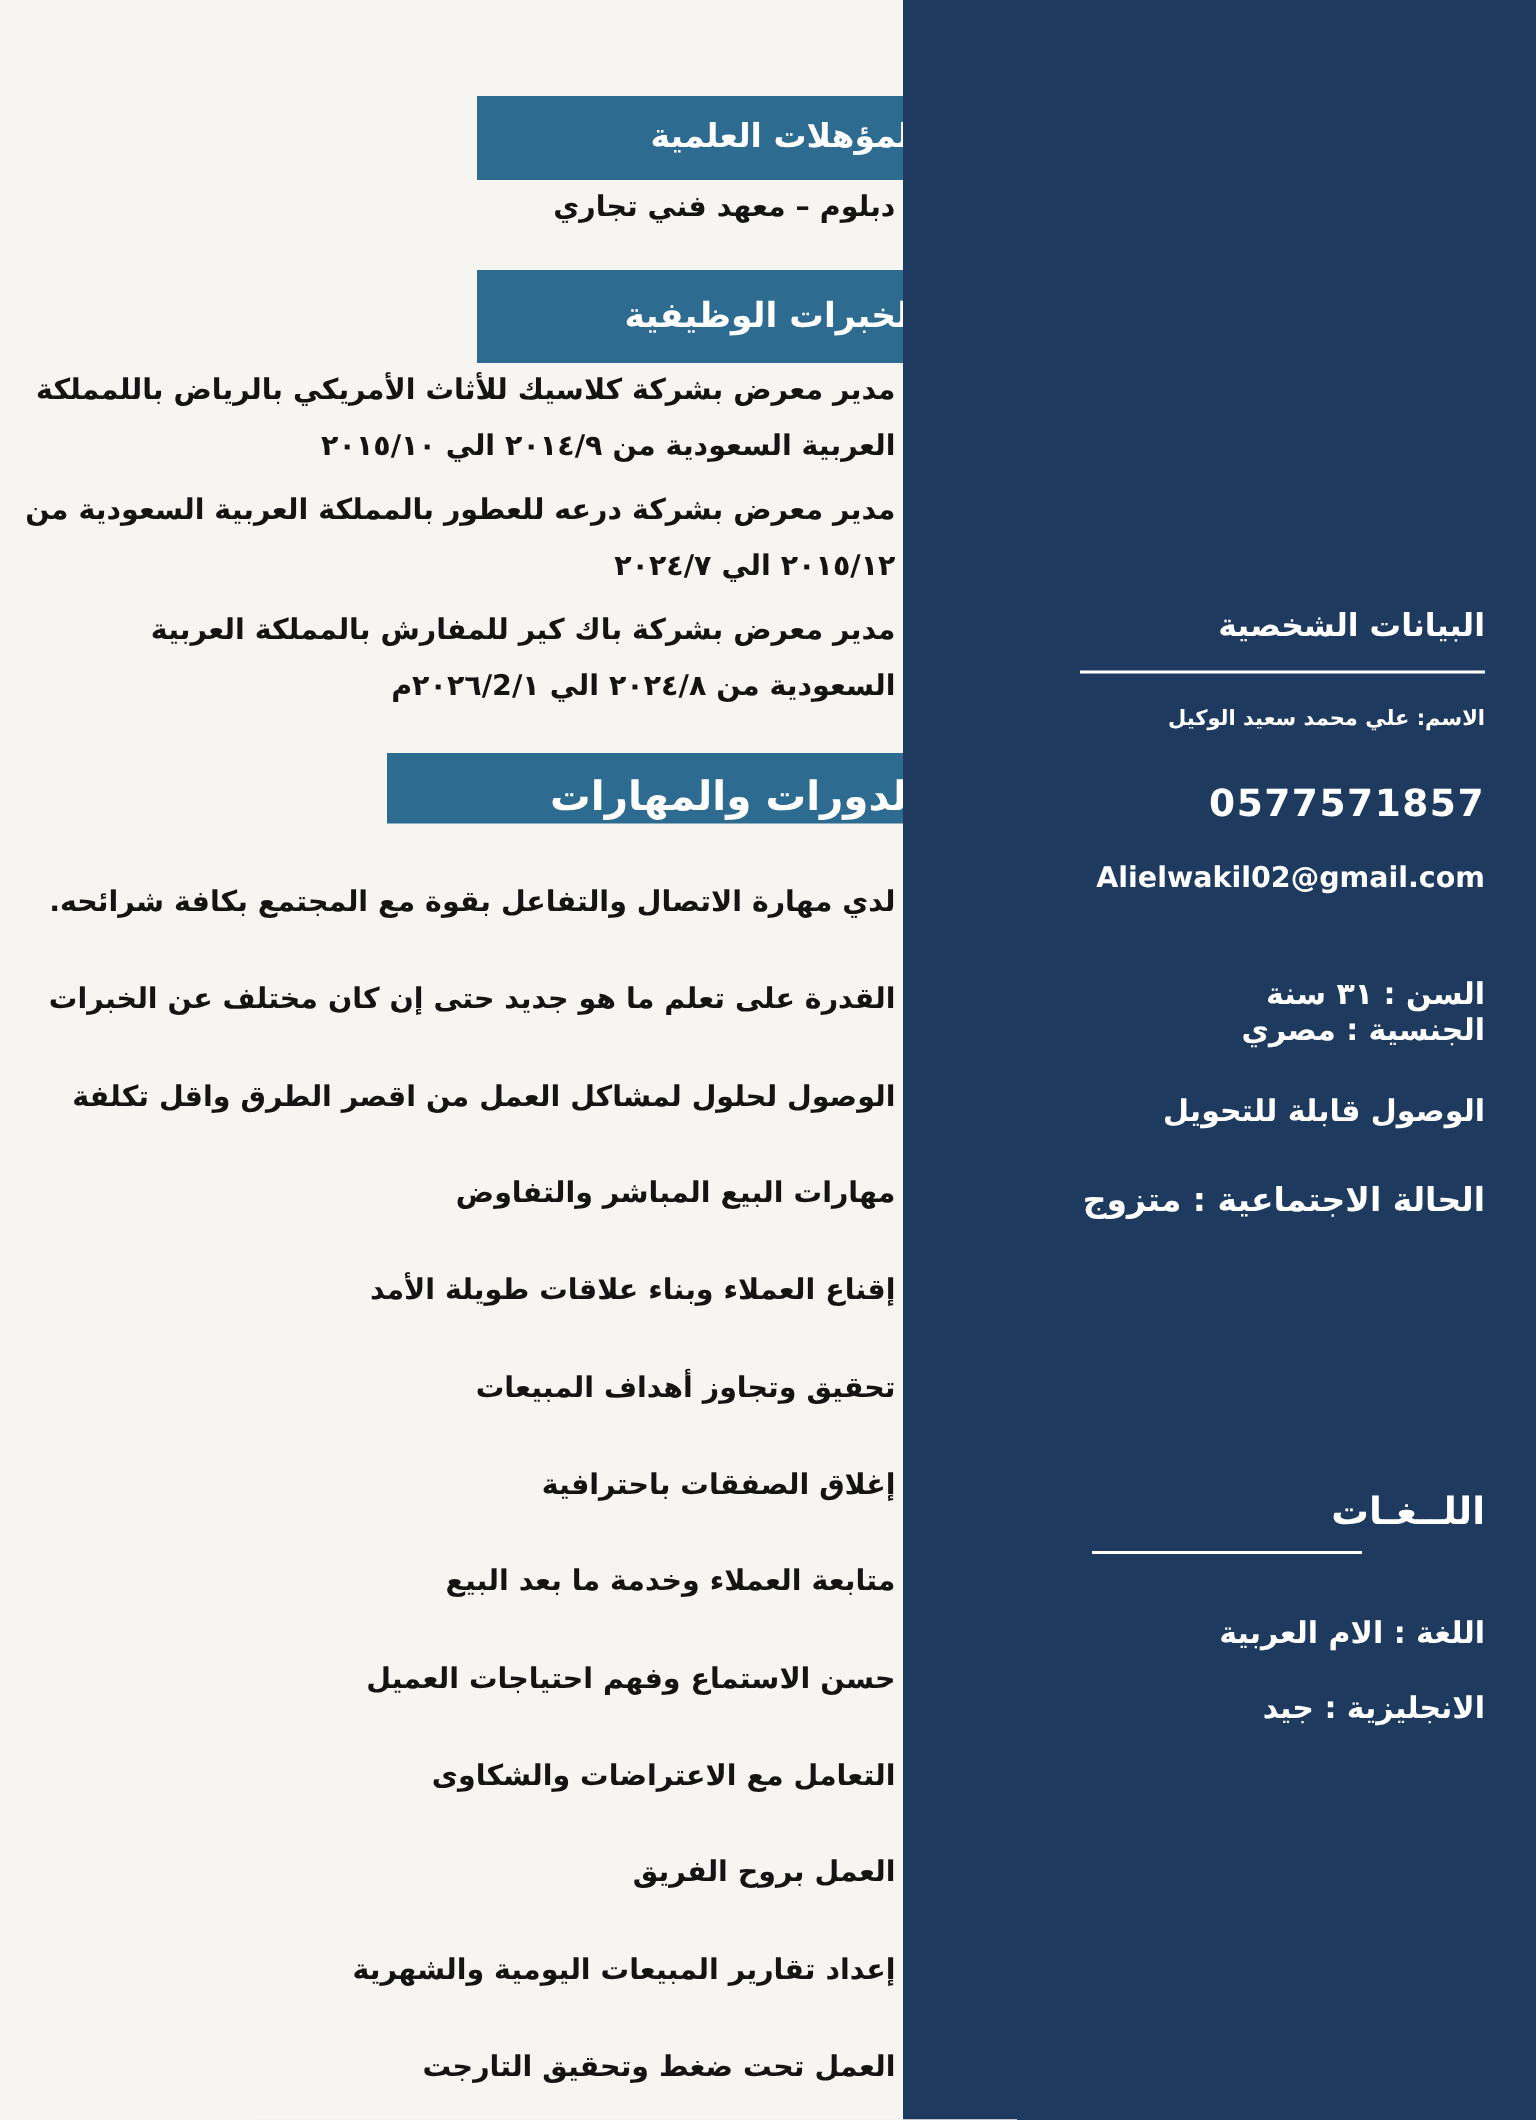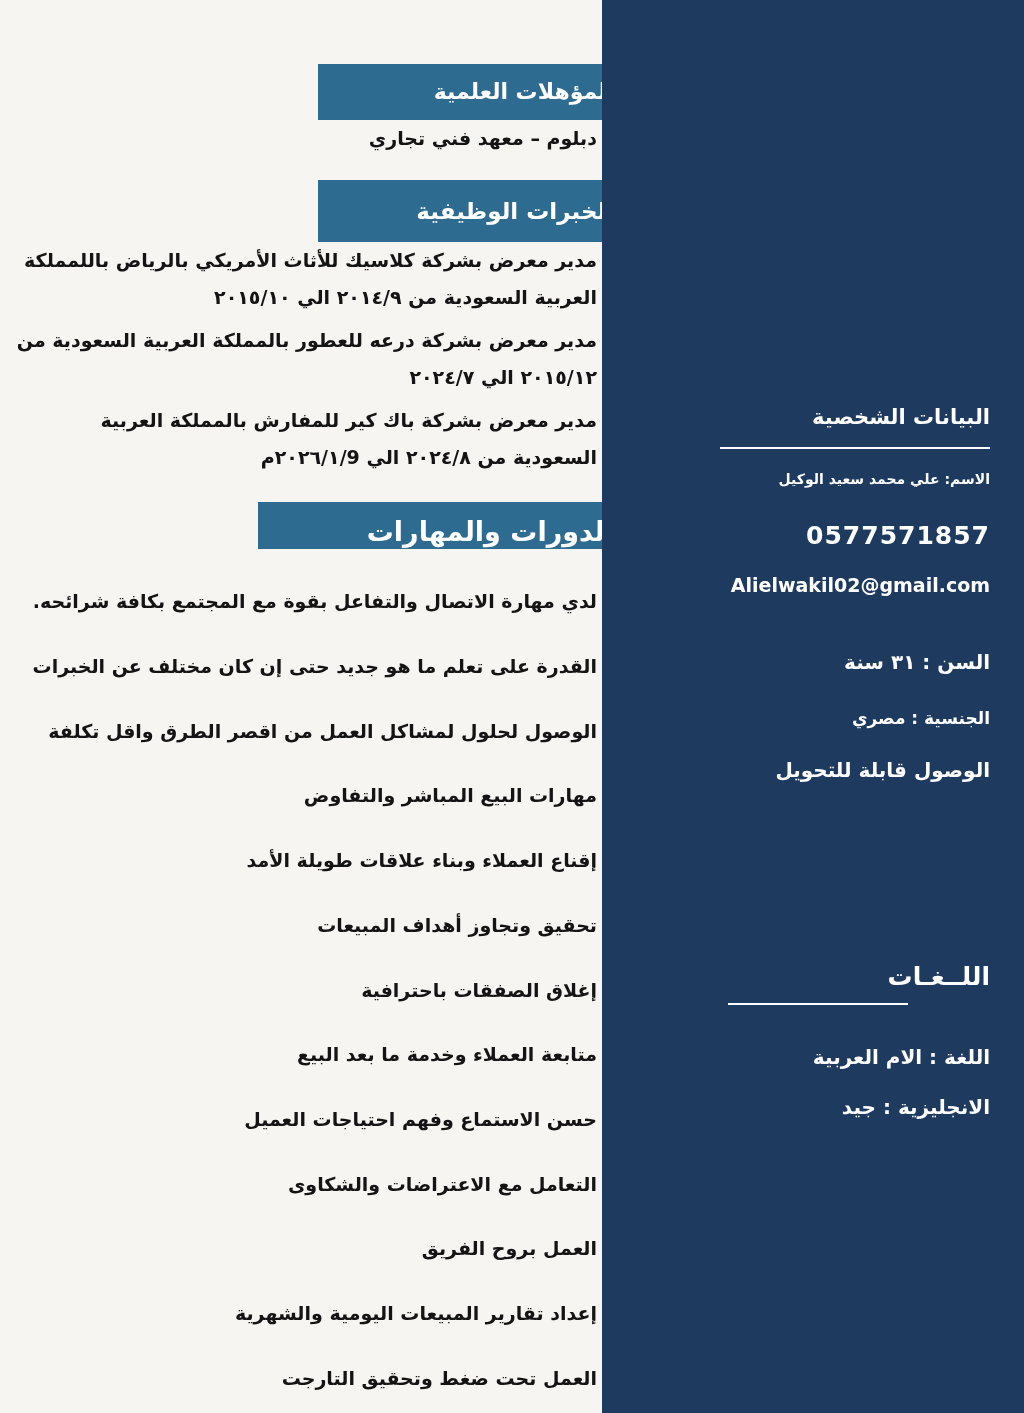--- a/index.html
+++ b/index.html
@@ -59,21 +59,21 @@
     padding: 0 34px 0 18px;
   }
   .sb-title    { margin-top: 405px; font-size: 21px; }
   .rule        { height: 2px; background: #ffffff; }
   .rule-personal { width: 270px; margin-top: 18px; }
   .rule-lang     { width: 180px; margin-top: 12px; margin-right: 82px; }
   .sb-name     { margin-top: 22px; font-size: 14px; }
   .sb-phone    { margin-top: 34px; font-size: 25px; letter-spacing: 1px; }
   .sb-email    { margin-top: 24px; font-size: 19px; }
   .sb-age      { margin-top: 54px; font-size: 20px; }
-  .sb-nat      { margin-top: 34px; font-size: 17px; }
+  .sb-nat      { font-size: 20px; }
   .sb-res      { margin-top: 30px; font-size: 20px; }
   .sb-marital  { margin-top: 36px; font-size: 22px; }
   .sb-lang-title { margin-top: 180px; font-size: 25px; }
   .lang-list {
     list-style: none;
     margin: 40px 0 0 0;
     padding: 0;
     font-size: 20px;
   }
   .lang-list li { margin-bottom: 26px; }
@@ -89,21 +89,21 @@
 
     <ul class="blist qual-list">
         <li>دبلوم – معهد فني تجاري</li>
       </ul>
 
     <div class="section-header hdr-exp">الخبرات الوظيفية</div>
 
     <ul class="blist exp-list">
         <li>مدير معرض بشركة كلاسيك للأثاث الأمريكي بالرياض باللمملكة العربية السعودية من ٢٠١٤/٩ الي ٢٠١٥/١٠</li>
         <li>مدير معرض بشركة درعه للعطور بالمملكة العربية السعودية من ٢٠١٥/١٢ الي ٢٠٢٤/٧</li>
-        <li>مدير معرض بشركة باك كير للمفارش بالمملكة العربية السعودية من ٢٠٢٤/٨ الي ٢٠٢٦/١/9م</li>
+        <li>مدير معرض بشركة باك كير للمفارش بالمملكة العربية السعودية من ٢٠٢٤/٨ الي ٢٠٢٦/2/١م</li>
       </ul>
 
     <div class="section-header hdr-skills">الدورات والمهارات</div>
 
     <ul class="blist skills-list">
         <li>لدي مهارة الاتصال والتفاعل بقوة مع المجتمع بكافة شرائحه.</li>
         <li>القدرة على تعلم ما هو جديد حتى إن كان مختلف عن الخبرات</li>
         <li>الوصول لحلول لمشاكل العمل من اقصر الطرق واقل تكلفة</li>
         <li>مهارات البيع المباشر والتفاوض</li>
         <li>إقناع العملاء وبناء علاقات طويلة الأمد</li>
@@ -131,20 +131,21 @@
     <div class="sb-phone">0577571857</div>
 
     <div class="sb-email">Alielwakil02@gmail.com</div>
 
     <div class="sb-age">السن : ٣١ سنة</div>
 
     <div class="sb-nat">الجنسية : مصري</div>
 
     <div class="sb-res">الوصول قابلة للتحويل</div>
 
+    <div class="sb-marital">الحالة الاجتماعية : متزوج</div>
 
     <div class="sb-lang-title">اللــغـات</div>
 
     <div class="rule rule-lang"></div>
 
     <ul class="lang-list">
         <li>اللغة : الام العربية</li>
         <li>الانجليزية : جيد</li>
       </ul>
 

